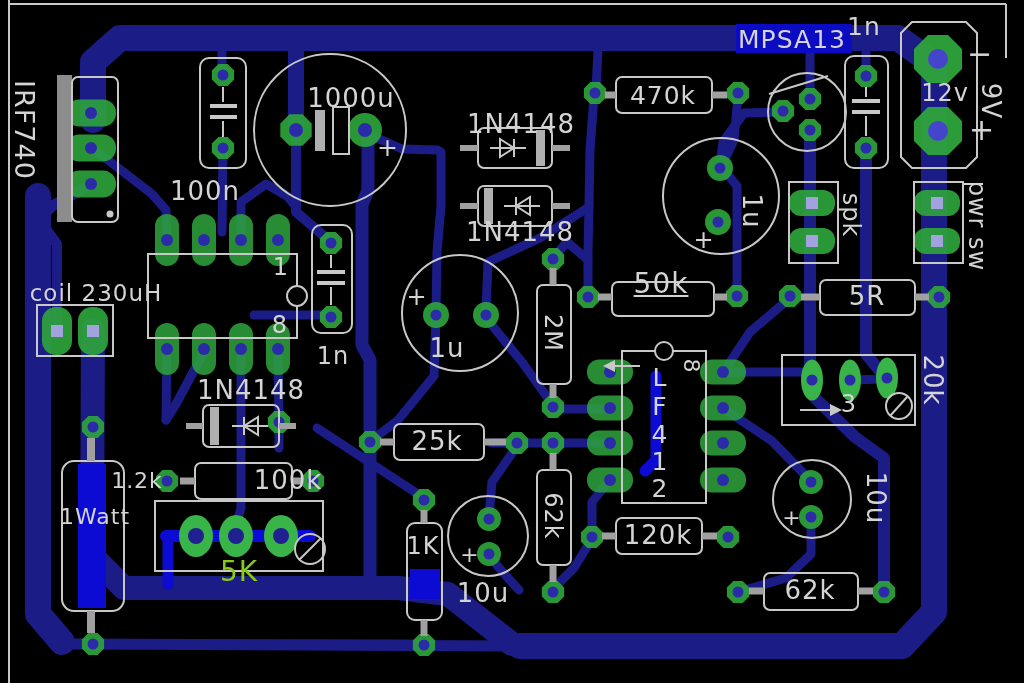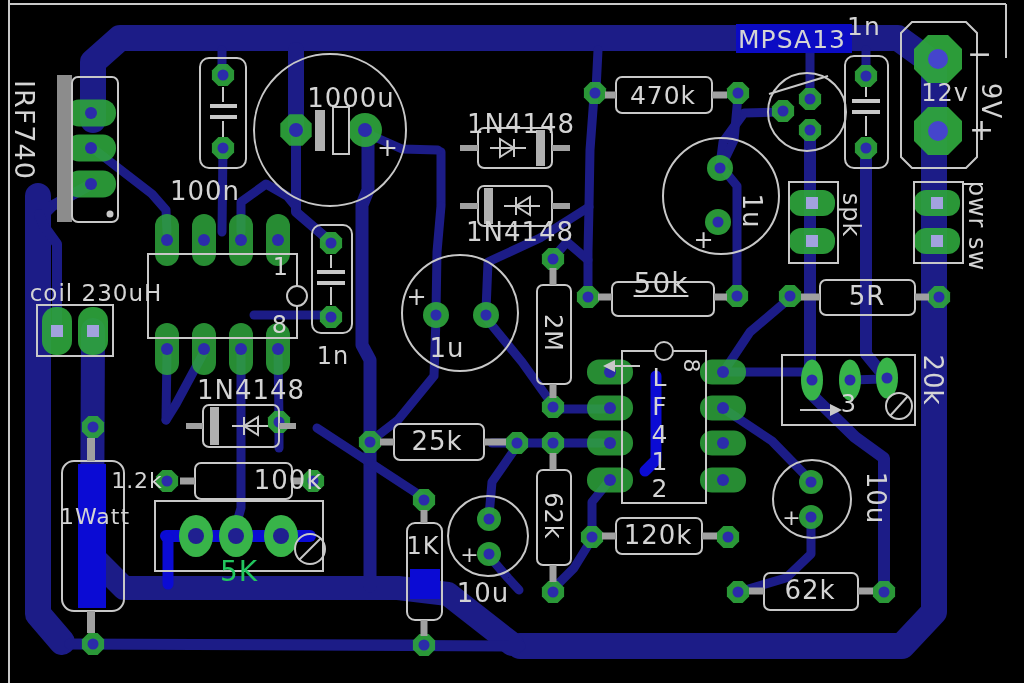--- a/index.html
+++ b/index.html
@@ -436,21 +436,21 @@
       <div class="pcb-label" style="left: 660px; top: 377px; font-size: 25px; transform: translate(-50%, -50%) rotate(0deg);">L</div>
       <div class="pcb-label" style="left: 660px; top: 406px; font-size: 25px; transform: translate(-50%, -50%) rotate(0deg);">F</div>
       <div class="pcb-label" style="left: 660px; top: 434px; font-size: 25px; transform: translate(-50%, -50%) rotate(0deg);">4</div>
       <div class="pcb-label" style="left: 660px; top: 461px; font-size: 25px; transform: translate(-50%, -50%) rotate(0deg);">1</div>
       <div class="pcb-label" style="left: 660px; top: 488px; font-size: 25px; transform: translate(-50%, -50%) rotate(0deg);">2</div>
       <div class="pcb-label" style="left: 691px; top: 366px; font-size: 22px; transform: translate(-50%, -50%) rotate(90deg);">8</div>
       <div class="pcb-label" style="left: 437px; top: 441px; font-size: 26px; transform: translate(-50%, -50%) rotate(0deg);">25k</div>
       <div class="pcb-label" style="left: 92px; top: 481px; font-size: 22px; transform: translate(-50%, -50%) rotate(0deg); margin-left: 45px;">1.2k</div>
       <div class="pcb-label" style="left: 95px; top: 517px; font-size: 22px; transform: translate(-50%, -50%) rotate(0deg);">1Watt</div>
       <div class="pcb-label" style="left: 242px; top: 480px; font-size: 26px; transform: translate(-50%, -50%) rotate(0deg); margin-left: 46px;">100k</div>
-      <div class="pcb-label" style="left: 239px; top: 572px; font-size: 28px; color: #22c55e; transform: translate(-50%, -50%) rotate(0deg);">5K</div>
+      <div class="pcb-label" style="left: 239px; top: 572px; font-size: 28px; color: #84cc16; transform: translate(-50%, -50%) rotate(0deg);">5K</div>
       <div class="pcb-label" style="left: 423px; top: 546px; font-size: 24px; transform: translate(-50%, -50%) rotate(0deg);">1K</div>
       <div class="pcb-label" style="left: 470px; top: 555px; font-size: 22px; transform: translate(-50%, -50%) rotate(0deg);">+</div>
       <div class="pcb-label" style="left: 483px; top: 593px; font-size: 26px; transform: translate(-50%, -50%) rotate(0deg);">10u</div>
       <div class="pcb-label" style="left: 553px; top: 516px; font-size: 24px; transform: translate(-50%, -50%) rotate(90deg);">62k</div>
       <div class="pcb-label" style="left: 658px; top: 535px; font-size: 26px; transform: translate(-50%, -50%) rotate(0deg);">120k</div>
       <div class="pcb-label" style="left: 849px; top: 404px; font-size: 24px; transform: translate(-50%, -50%) rotate(0deg);">3</div>
       <div class="pcb-label" style="left: 933px; top: 380px; font-size: 26px; transform: translate(-50%, -50%) rotate(90deg);">20k</div>
       <div class="pcb-label" style="left: 792px; top: 518px; font-size: 22px; transform: translate(-50%, -50%) rotate(0deg);">+</div>
       <div class="pcb-label" style="left: 876px; top: 498px; font-size: 26px; transform: translate(-50%, -50%) rotate(90deg);">10u</div>
       <div class="pcb-label" style="left: 810px; top: 590px; font-size: 26px; transform: translate(-50%, -50%) rotate(0deg);">62k</div>

